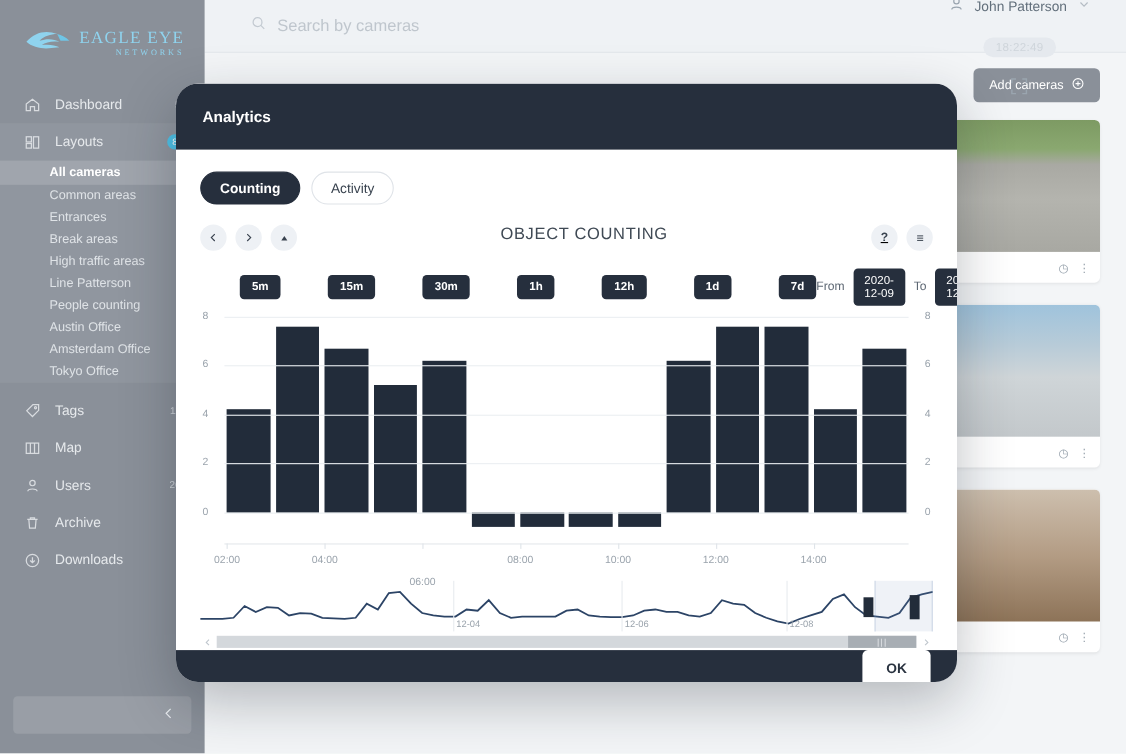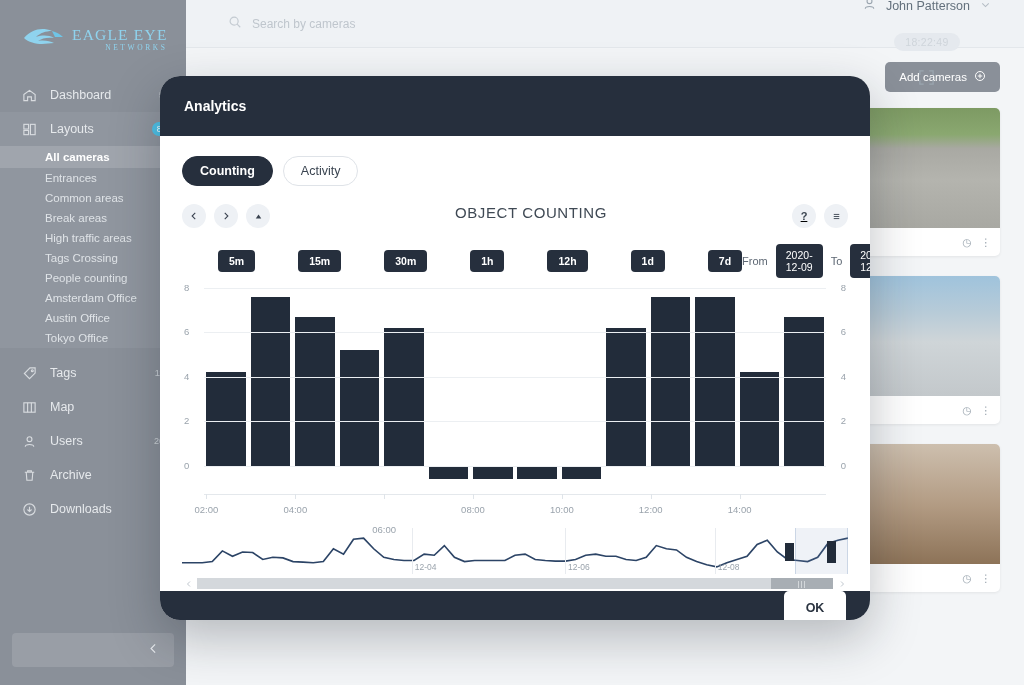--- a/index.html
+++ b/index.html
@@ -64,21 +64,21 @@
 
   
   #topbar {
     position: absolute; left: 186px; top: 0; right: 0; height: 48px;
     background: #eff2f5; display: flex; align-items: center;
     border-bottom: 1px solid #e3e7eb; z-index: 1;
   }
   #search-box { display: flex; align-items: center; gap: 10px; margin-left: 42px; }
   #search-input {
     border: none; background: transparent; outline: none;
-    font-family: "Liberation Sans", sans-serif; font-size: 12px;
+    font-family: "Liberation Sans", sans-serif; font-size: 15px;
     color: #b9c0c7; width: 260px;
   }
   #search-input::placeholder { color: #bfc6cd; }
   #topbar-right {
     margin-left: auto; display: flex; align-items: center; gap: 18px;
     padding-right: 32px;
     flex-direction: column;
   }
   #user-chip { display: flex; align-items: center; gap: 9px; }
   #user-name { font-size: 12.5px; color: #63707c; }
@@ -254,42 +254,42 @@
             <rect x="2" y="9" width="5" height="4.5"></rect>
           </svg>
       </span>
       <span>Layouts</span>
       <span class="nav-badge blue">8</span>
     </div>
     <div class="sub-item active">
         <span>All cameras</span>
       </div>
     <div class="sub-item">
+        <span>Common areas</span>
+      </div>
+    <div class="sub-item">
         <span>Entrances</span>
       </div>
     <div class="sub-item">
-        <span>Common areas</span>
-      </div>
-    <div class="sub-item">
         <span>Break areas</span>
       </div>
     <div class="sub-item">
         <span>High traffic areas</span>
       </div>
     <div class="sub-item">
-        <span>Tags Crossing</span>
+        <span>Line Patterson</span>
       </div>
     <div class="sub-item">
         <span>People counting</span>
       </div>
     <div class="sub-item">
+        <span>Austin Office</span>
+      </div>
+    <div class="sub-item">
         <span>Amsterdam Office</span>
-      </div>
-    <div class="sub-item">
-        <span>Austin Office</span>
       </div>
     <div class="sub-item">
         <span>Tokyo Office</span>
       </div>
   </div>
 
   <div class="nav-item" style="margin-top:8px">
     <span class="ic">
       <svg width="15" height="15" viewBox="0 0 16 16" fill="none" stroke="#e6e9ec" stroke-width="1.2">
           <path d="M8.5 2 H14 V7.5 L8 13.5 L2.5 8 Z"></path>

